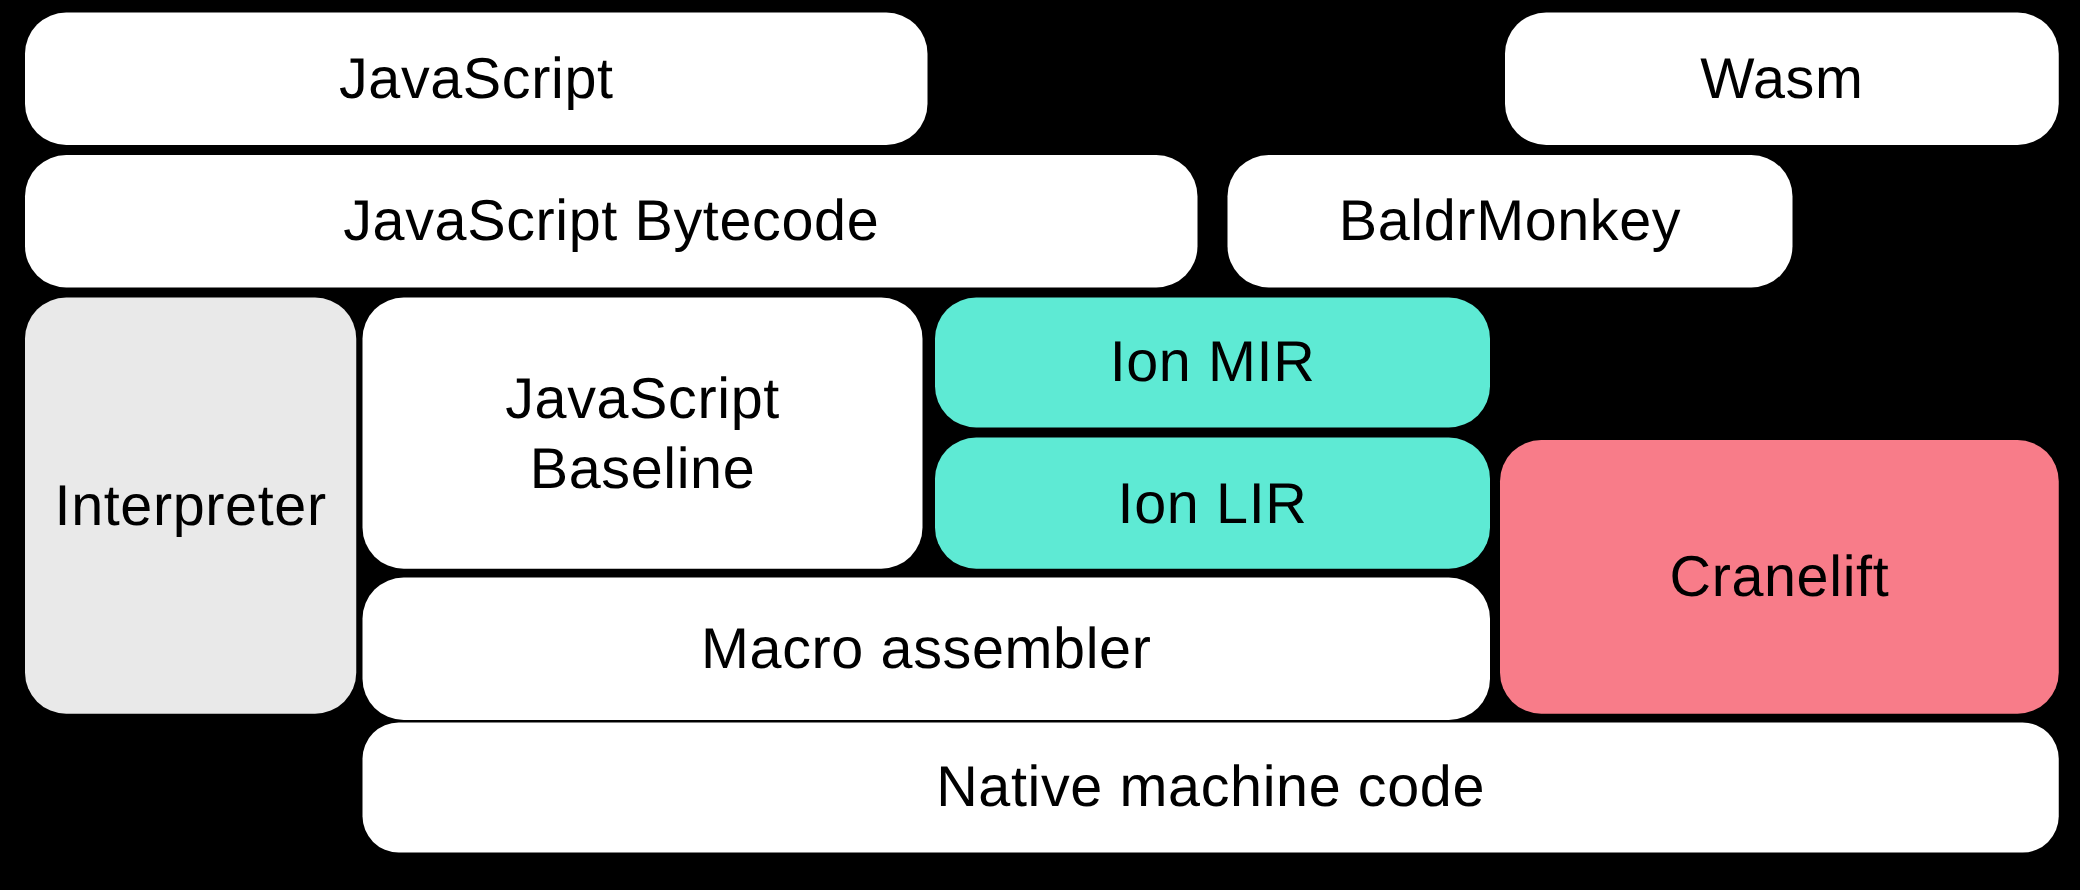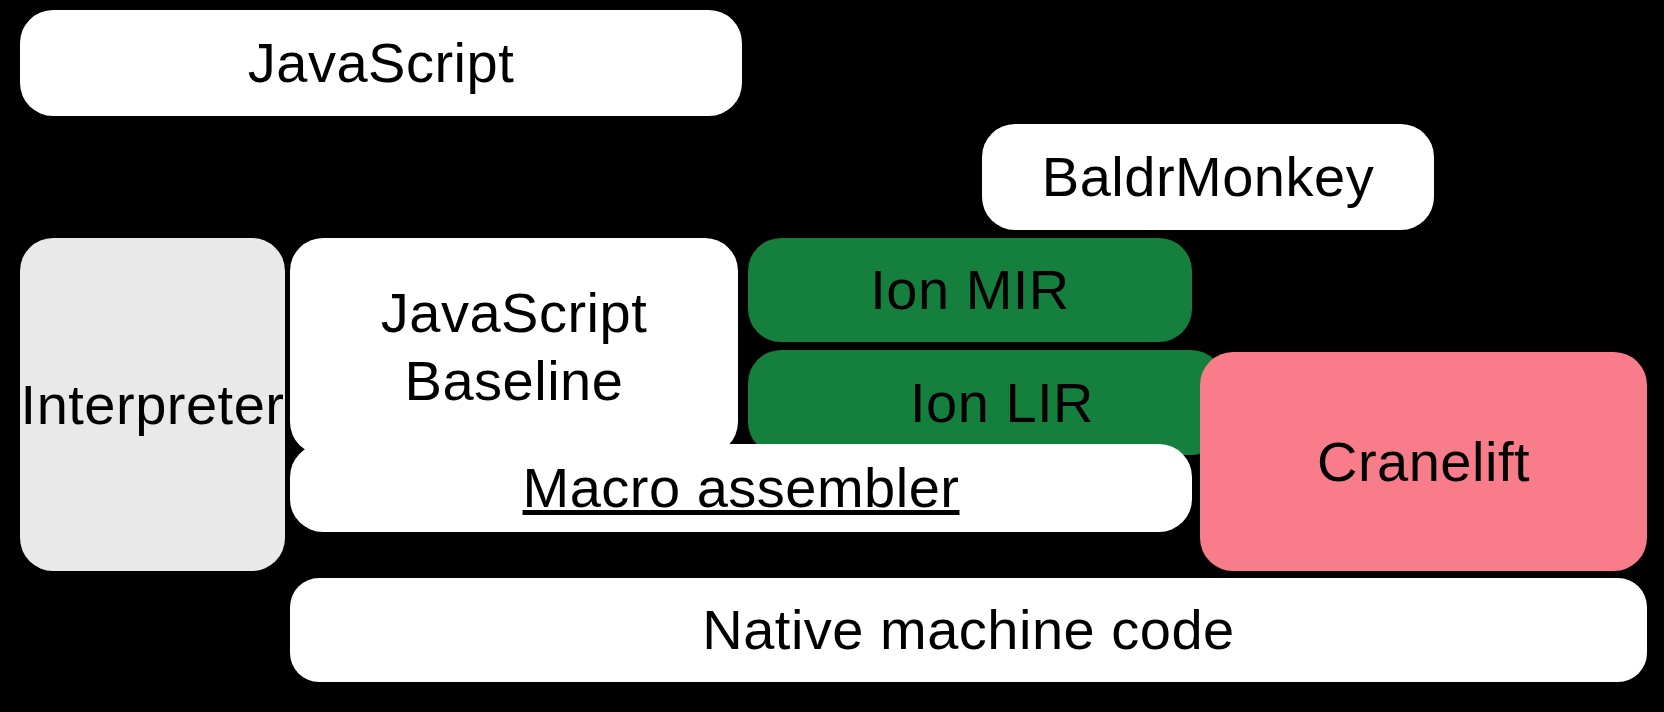--- a/index.html
+++ b/index.html
@@ -12,69 +12,75 @@
     overflow:hidden;
   }
   .box{
     position:absolute;
     background:#fff;
     border-radius:33px;
     display:flex;
     align-items:center;
     justify-content:center;
     text-align:center;
-    font-size:56px;
+    font-size:46px;
     line-height:1.2;
     letter-spacing:0.5px;
   }
   .box--gray{background:#e9e9e9;}
-  .box--green{background:#15803d;}
+  .box--green{background:#5eead4;}
   .box--pink{background:#f87c89;}
   .two-line span{display:block;}
 </style>
 </head>
 <body>
 
 <div class="canvas">
 
   <div class="box" style="left:20px;top:10px;width:722px;height:106px;">
     <span>JavaScript</span>
   </div>
 
 
+  <div class="box" style="left:1204px;top:10px;width:443px;height:106px;">
+    <span>Wasm</span>
+  </div>
 
+  <div class="box" style="left:20px;top:124px;width:938px;height:106px;">
+    <span>JavaScript Bytecode</span>
+  </div>
 
   <div class="box" style="left:982px;top:124px;width:452px;height:106px;">
     <span>BaldrMonkey</span>
   </div>
 
   <div class="box box--gray" style="left:20px;top:238px;width:265px;height:333px;">
     <span>Interpreter</span>
   </div>
 
   <div class="box two-line" style="left:290px;top:238px;width:448px;height:217px;">
     <div>
       <span>JavaScript</span>
       <span>Baseline</span>
     </div>
   </div>
 
   <div class="box box--green" style="left:748px;top:238px;width:444px;height:104px;">
     <span>Ion MIR</span>
   </div>
 
-  <div class="box box--green" style="left:748px;top:350px;width:444px;height:105px;padding-left:32px;">
+  <div class="box box--green" style="left:748px;top:350px;width:444px;height:105px;">
     <span>Ion LIR</span>
   </div>
 
   <div class="box box--pink" style="left:1200px;top:352px;width:447px;height:219px;">
     <span>Cranelift</span>
   </div>
 
-  <div class="box" style="left:290px;top:444px;width:902px;height:88px;text-decoration:underline;">
+  <div class="box" style="left:290px;top:462px;width:902px;height:114px;">
     <span>Macro assembler</span>
   </div>
 
   <div class="box" style="left:290px;top:578px;width:1357px;height:104px;border-radius:29px;">
     <span>Native machine code</span>
   </div>
 
 </div>
 
 </body></html>

